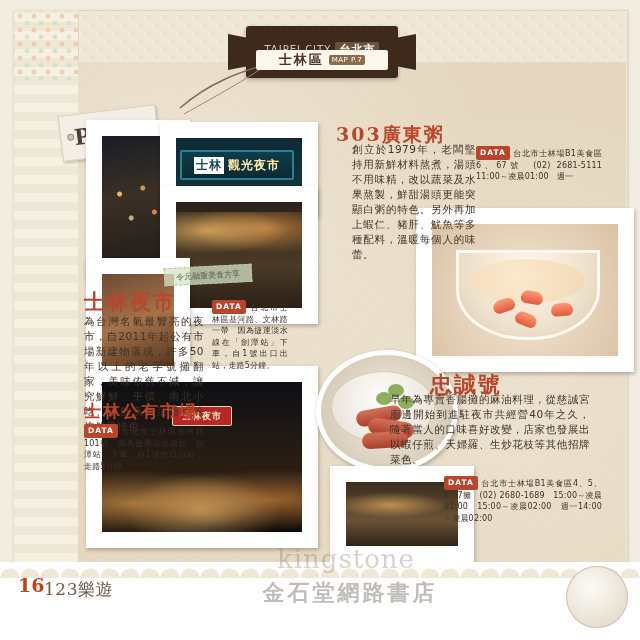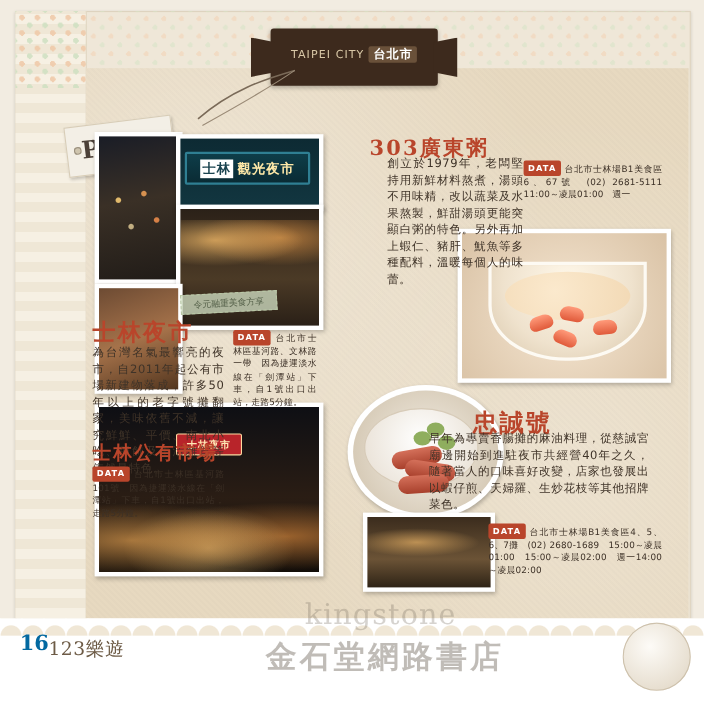--- a/index.html
+++ b/index.html
@@ -95,21 +95,21 @@
   .plus-tag .txt{
     font-family:"DejaVu Serif","Liberation Serif",serif;
     font-size:22px;font-weight:bold;color:#4b4038;letter-spacing:1px;
   }
   .plus-tag:before{
     content:"";position:absolute;left:6px;top:18px;width:7px;height:7px;border-radius:50%;
     background:#cfc5ae;box-shadow:inset 0 0 0 1px #9c9281;
   }
 
   
-  .photo{position:absolute;background:#fff;padding:4px;box-shadow:1px 2px 4px rgba(0,0,0,.25);}
+  .photo{position:absolute;background:#fff;padding:16px;box-shadow:1px 2px 4px rgba(0,0,0,.25);}
   .photo .inner{width:100%;height:100%;overflow:hidden;position:relative;}
 
   .ph-night{left:86px;top:120px;width:72px;height:130px;}
   .ph-night .inner{background:linear-gradient(170deg,#1a1d26,#3a3026 45%,#211c18);}
   .ph-night .inner:after{
     content:"";position:absolute;left:6px;top:40px;width:58px;height:60px;
     background:
       radial-gradient(circle at 20% 30%,rgba(255,210,120,.85) 2px,transparent 3px),
       radial-gradient(circle at 60% 20%,rgba(255,170,90,.8) 2px,transparent 3px),
       radial-gradient(circle at 40% 70%,rgba(255,230,170,.7) 2px,transparent 3px),
@@ -241,34 +241,34 @@
   .footer{
     position:absolute;left:0;top:562px;width:640px;height:78px;background:#fff;
   }
   .wave{
     position:absolute;left:0;top:0;width:640px;height:16px;
     background:
       radial-gradient(circle at 10px 16px,#f0e7d6 9px,transparent 10px) 0 0/20px 16px;
   }
   .pg-no{
     position:absolute;left:18px;top:574px;font-family:"DejaVu Serif","Liberation Serif",serif;
-    font-size:19px;font-weight:bold;color:#0369a1;
+    font-size:19px;font-weight:bold;color:#c2410c;
   }
   .pg-label{
     position:absolute;left:44px;top:578px;font-size:17px;color:#6d5b46;letter-spacing:.5px;
     font-family:"DejaVu Serif","Liberation Serif",serif;
   }
   .wm-king{
     position:absolute;left:246px;top:544px;width:200px;text-align:center;
     font-family:"DejaVu Serif","Liberation Serif",serif;
     font-size:26px;color:rgba(120,110,95,.30);letter-spacing:1px;
   }
   .wm-cn{
     position:absolute;left:210px;top:578px;width:280px;text-align:center;
-    font-size:28px;font-weight:bold;color:rgba(90,80,65,.38);letter-spacing:3px;font-family:Liberation Mono, monospace;
+    font-size:22px;font-weight:bold;color:rgba(90,80,65,.38);letter-spacing:3px;font-family:Liberation Mono, monospace;
   }
   .wm-url{
     position:absolute;left:210px;top:606px;width:280px;text-align:center;
     font-size:11px;color:rgba(90,80,65,.45);letter-spacing:1px;
   }
   .corner{
     position:absolute;right:12px;top:566px;width:62px;height:62px;border-radius:50%;
     background:radial-gradient(circle at 40% 35%,#fdfbf7,#ded3c0);
     box-shadow:inset 0 0 0 1px #cdc1ac;
   }
@@ -281,20 +281,24 @@
   <div class="paper"></div>
   <div class="top-dots"></div>
   <div class="left-strip"></div>
   <div class="dots"></div>
   <div class="paper-body"></div>
 
   <div class="banner">
     <div class="banner-top">
       <span>TAIPEI CITY</span>
       <b>台北市</b>
+    </div>
+    <div class="banner-sub">
+      <span class="name">士林區</span>
+      <span class="mapcode">MAP P.7</span>
     </div>
   </div>
 
   <svg class="string" viewBox="0 0 120 70">
     <path d="M118 2 C 90 10, 60 20, 30 46" stroke="#7a6a58" stroke-width="1.4" fill="none"></path>
     <path d="M118 2 C 95 18, 70 32, 34 52" stroke="#9a8a76" stroke-width="1" fill="none"></path>
   </svg>
   <div class="plus-tag">
     <span class="txt">PLUS</span>
   </div>

